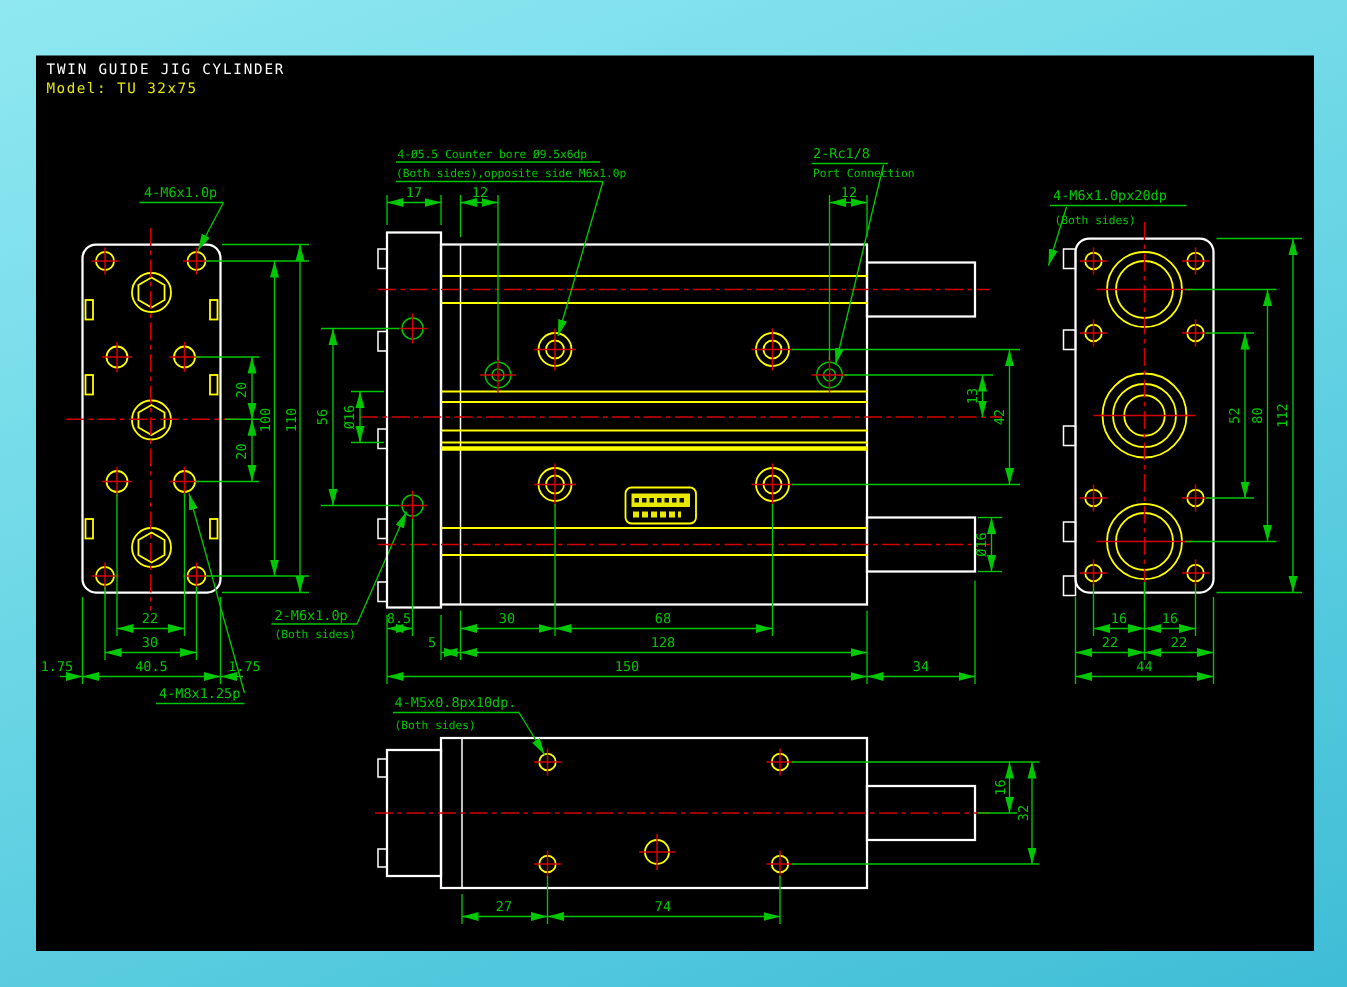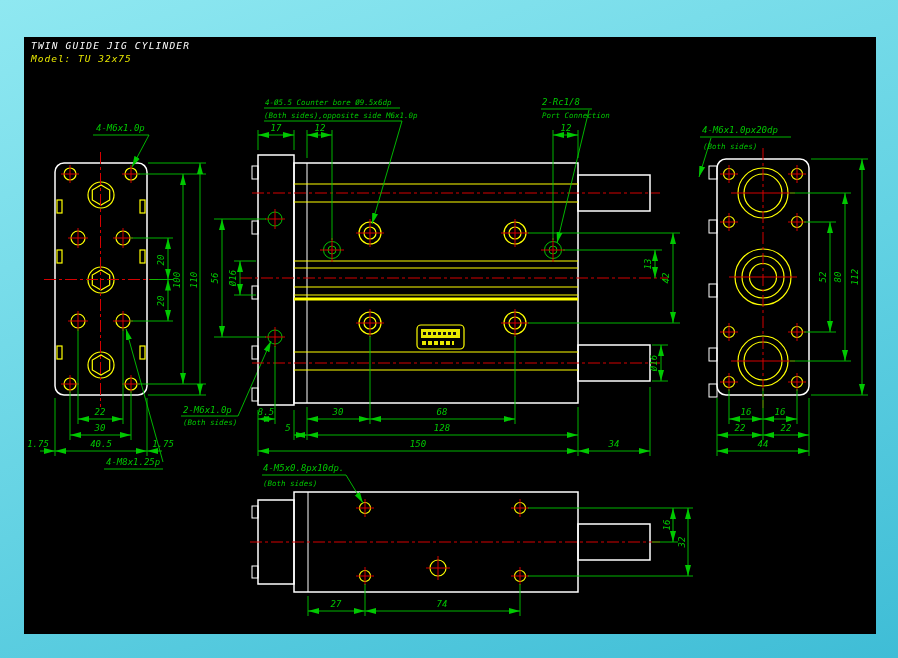--- a/index.html
+++ b/index.html
@@ -1,21 +1,21 @@
 <!DOCTYPE html>
 <html><head>
 <meta charset="utf-8">
 <style>
   html,body{margin:0;padding:0;}
   body{
     width:898px;height:658px;overflow:hidden;
     background:linear-gradient(160deg,#8fe8f1 0%,#63d2e3 55%,#3fbdd6 100%);
     font-family:"DejaVu Sans Mono",monospace;
   }
-  .stage{position:relative;width:898px;height:658px;font-style:italic;}
+  .stage{position:relative;width:898px;height:658px;}
   svg{position:absolute;left:0;top:0;display:block;}
   svg text{fill:#00c800;font-family:"DejaVu Sans Mono",monospace;font-size:9px;}
   .t7{font-size:7.5px;}
   .wt{fill:#ffffff;font-size:9.5px;letter-spacing:1.2px;}
   .yt{fill:#e8e800;font-size:9.5px;letter-spacing:1px;}
   .w{stroke:#ffffff;fill:none;stroke-width:1.5;}
   .w1{stroke:#ffffff;fill:none;stroke-width:1;}
   .y{stroke:#ffff00;fill:none;stroke-width:1.2;}
   .g{stroke:#00c800;fill:none;stroke-width:1;}
   .r{stroke:#d40000;fill:none;stroke-width:1;}

